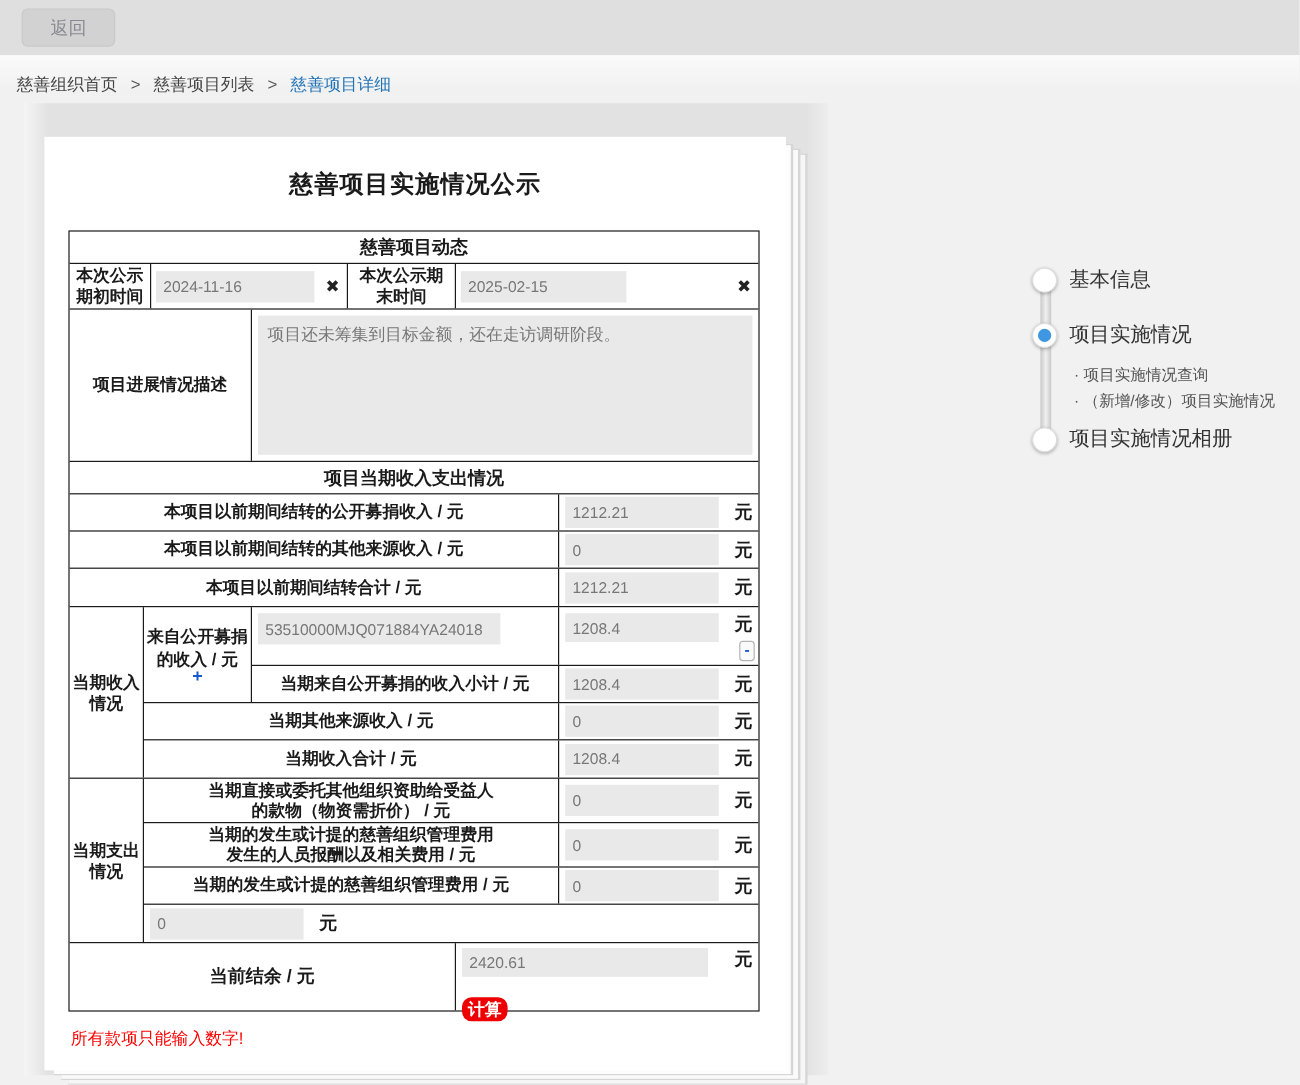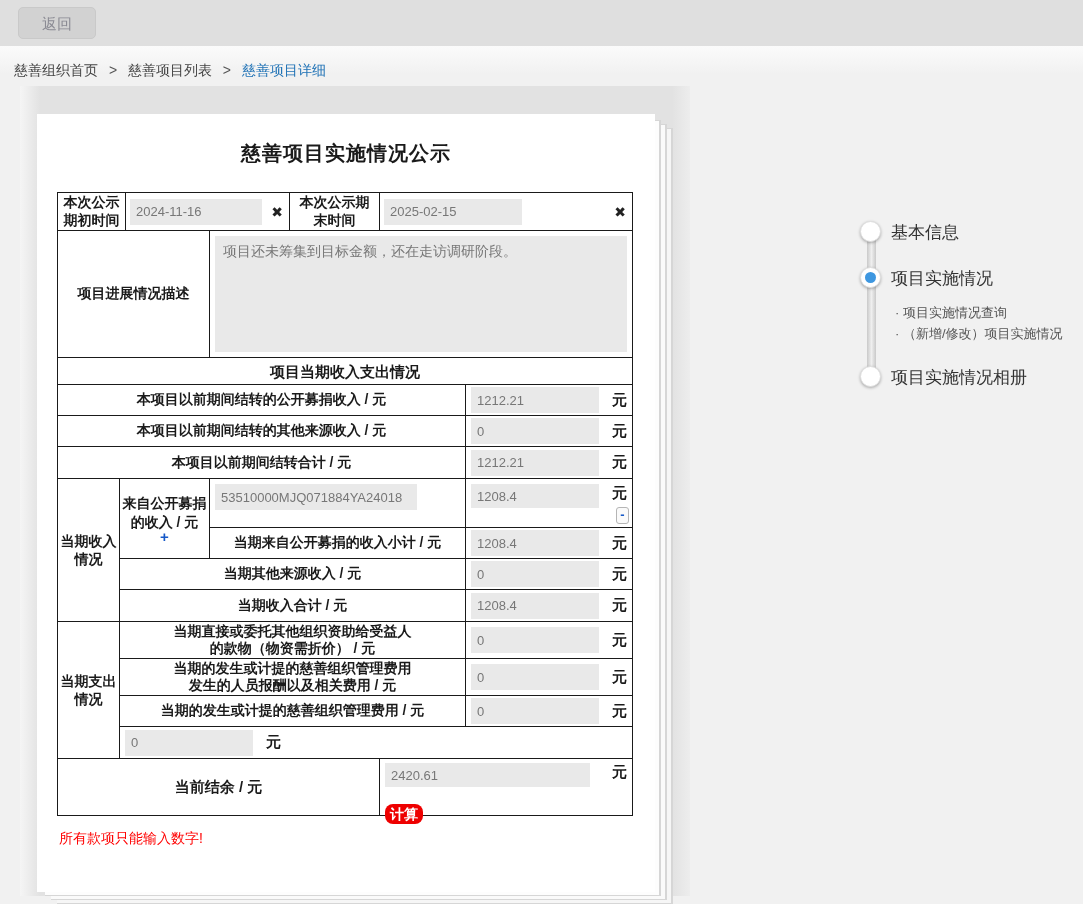--- a/index.html
+++ b/index.html
@@ -98,28 +98,28 @@
   .calc-btn { margin-top:17px; width:38px; height:22px; background:#ee0000; color:#fff;
     font-weight:bold; font-size:14px; border:none; border-radius:8px; cursor:pointer;
     font-family:inherit; line-height:20px; }
 
   .error-note { color:#ff0000; font-size:14px; margin-top:14px; padding-left:2px; }
 
   
   .stepper { position:absolute; left:860px; top:221px; width:220px; height:170px; }
   .track { position:absolute; left:7px; top:12px; width:9px; height:142px; border-radius:5px;
     background:linear-gradient(to right,#c9c9c9,#efefef 50%,#c9c9c9); }
-  .step { position:absolute; display:flex; align-items:flex-start; }
+  .step { position:absolute; display:flex; align-items:flex-end; }
   .dot { width:21px; height:21px; border-radius:50%; background:#fff; border:1px solid #dedede;
     box-shadow:0 1px 3px rgba(0,0,0,0.3); display:flex; align-items:center; justify-content:center; }
   .dot .inner { width:11px; height:11px; border-radius:50%; background:transparent; }
   .step.active .dot .inner { background:#3e97e0; }
   .step-label { margin-left:10px; font-size:17px; color:#333; }
   .substep { position:absolute; left:35px; font-size:13px; color:#555; cursor:pointer; }
-  .s1 { top:0; } .s2 { top:46px; } .s3 { top:145px; }
+  .s1 { top:0; } .s2 { top:46px; } .s3 { top:133px; }
   .sub1 { top:83px; } .sub2 { top:104px; }
 </style>
 </head>
 <body>
 
 <div class="topbar">
   <span class="back-btn">返回</span>
 </div>
 
 <div class="breadcrumb">
@@ -129,20 +129,21 @@
   <span class="sep">&gt;</span>
   <span class="crumb current">慈善项目详细</span>
 </div>
 
 <div class="paper-zone">
   <div class="card">
     <div class="card-title">慈善项目实施情况公示</div>
 
     <div class="tbl">
 
+      <div class="sect-hdr">慈善项目动态</div>
 
       <div class="row date-row">
         <div class="cell-label dl1">本次公示期初时间</div>
         <div class="din din1">
           <input class="txt-input d-input" value="2024-11-16" style="">
           <span class="clear-x">✖</span>
         </div>
         <div class="cell-label dl2">本次公示期末时间</div>
         <div class="din din2">
           <input class="txt-input d-input2" value="2025-02-15" style="">

